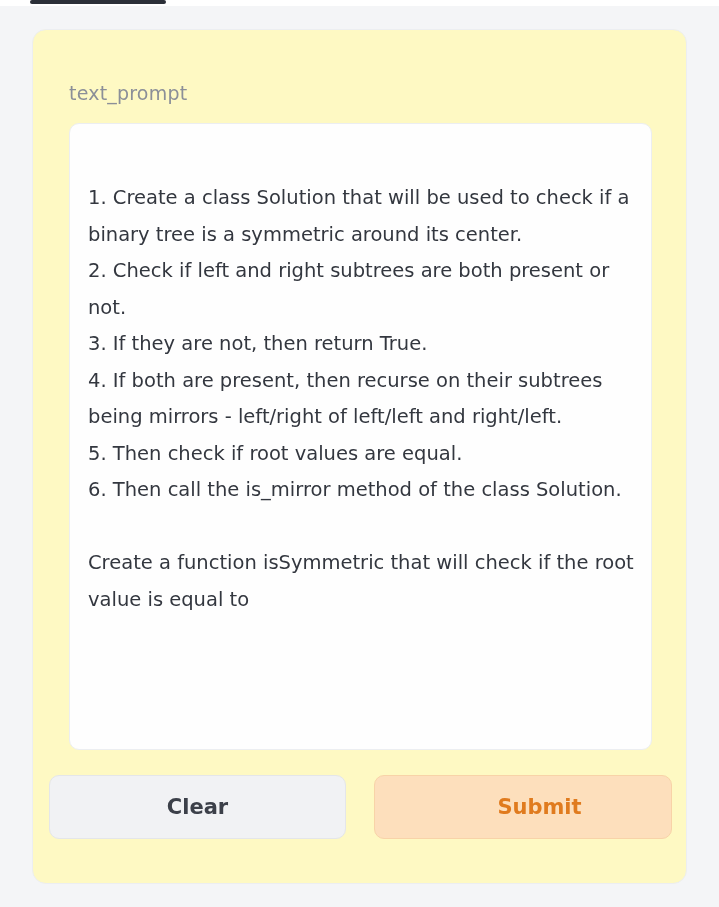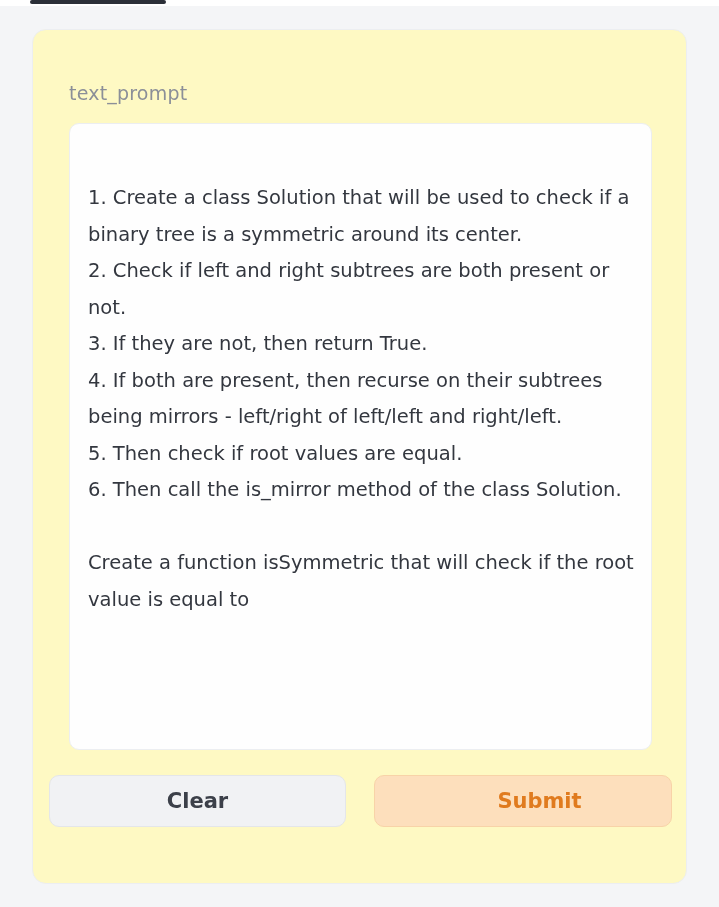--- a/index.html
+++ b/index.html
@@ -84,21 +84,21 @@
   }
   .buttons {
     position: absolute;
     left: 16px;
     top: 745px;
     width: 623px;
     display: flex;
     gap: 28px;
   }
   .btn {
-    height: 52px;
+    height: 64px;
     border-radius: 10px;
     box-sizing: border-box;
     display: flex;
     align-items: center;
     justify-content: center;
     font-size: 21px;
     font-weight: bold;
     cursor: pointer;
     user-select: none;
   }

